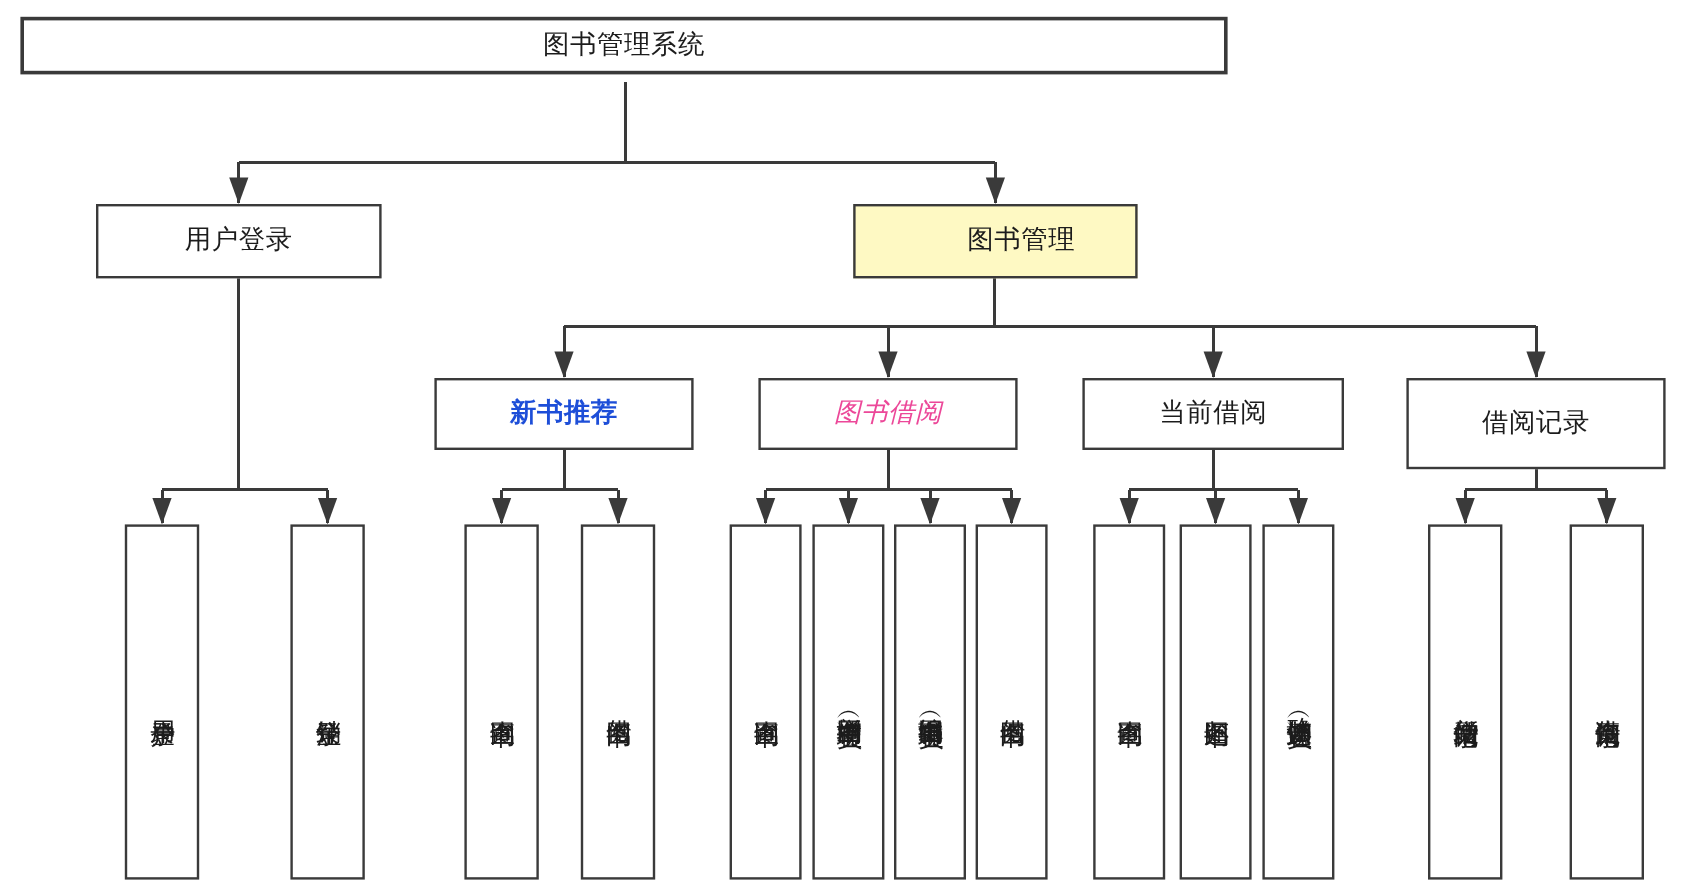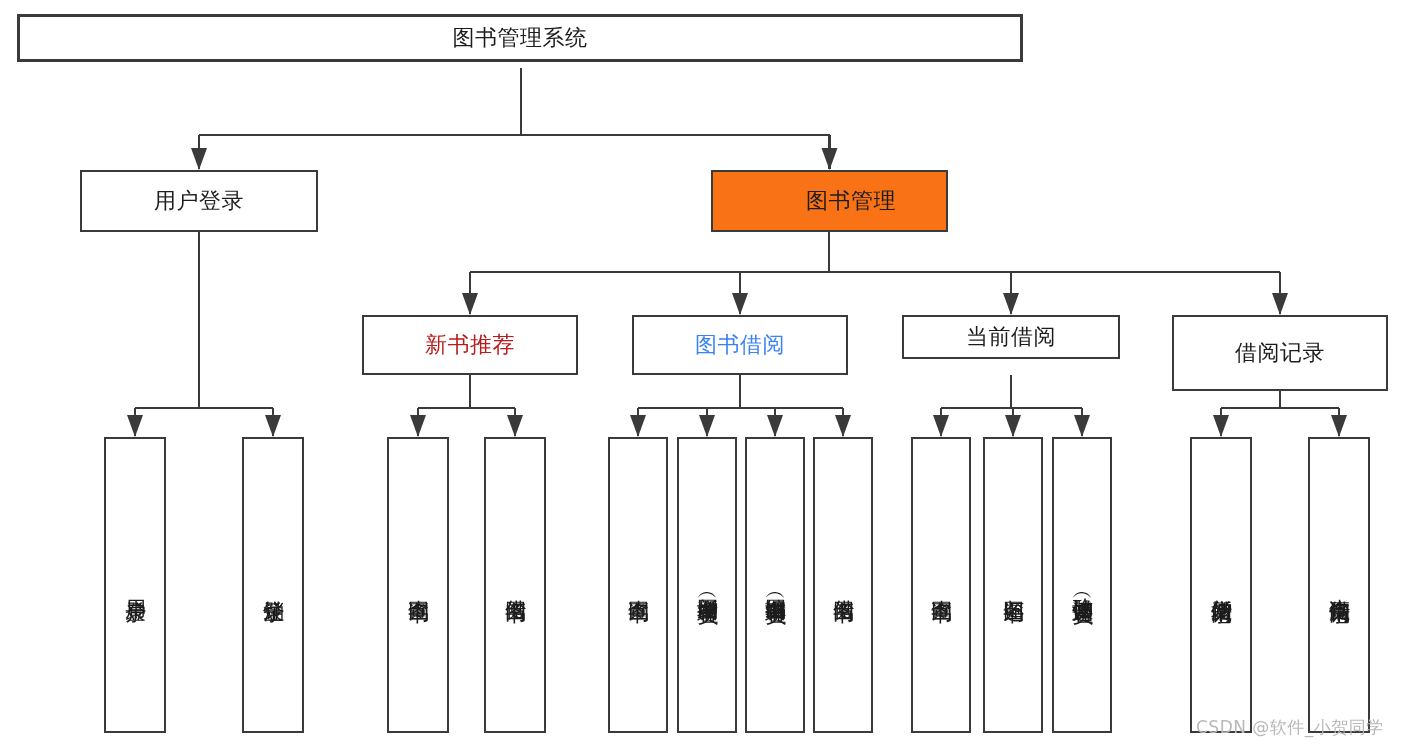--- a/index.html
+++ b/index.html
@@ -123,30 +123,30 @@
       <line x1="1339" y1="408" x2="1339" y2="436" stroke="#3a3a3a" stroke-width="2.5" shape-rendering="crispEdges"></line>
       <polygon points="1331,415 1347,415 1339,437" fill="#3a3a3a"></polygon>
     </svg>
   <div id="nodes-layer">
       <div class="node root" style="left: 17px; top: 14px; width: 1006px; height: 48px; border-color: rgb(58, 58, 58); background: rgb(255, 255, 255);">
         <span class="node-label" style="color: rgb(28, 28, 28);">图书管理系统</span>
       </div>
       <div class="node branch" style="left: 80px; top: 170px; width: 238px; height: 62px; border-color: rgb(58, 58, 58); background: rgb(255, 255, 255);">
         <span class="node-label" style="color: rgb(28, 28, 28);">用户登录</span>
       </div>
-      <div class="node branch" style="left: 711px; top: 170px; width: 237px; height: 62px; border-color: rgb(58, 58, 58); background: #f97316; padding-left: 43px;">
+      <div class="node branch" style="left: 711px; top: 170px; width: 237px; height: 62px; border-color: rgb(58, 58, 58); background: #fef9c3; padding-left: 43px;">
         <span class="node-label" style="color: rgb(28, 28, 28);">图书管理</span>
       </div>
       <div class="node branch" style="left: 362px; top: 315px; width: 216px; height: 60px; border-color: rgb(58, 58, 58); background: rgb(255, 255, 255);">
-        <span class="node-label" style="color: #b91c1c;">新书推荐</span>
+        <span class="node-label" style="color: #1d4ed8; font-weight: bold;">新书推荐</span>
       </div>
       <div class="node branch" style="left: 632px; top: 315px; width: 216px; height: 60px; border-color: rgb(58, 58, 58); background: rgb(255, 255, 255);">
-        <span class="node-label" style="color: #3b82f6;">图书借阅</span>
+        <span class="node-label" style="color: #ec4899; font-style: italic;">图书借阅</span>
       </div>
-      <div class="node branch" style="left: 902px; top: 315px; width: 218px; height: 44px; border-color: rgb(58, 58, 58); background: rgb(255, 255, 255);">
+      <div class="node branch" style="left: 902px; top: 315px; width: 218px; height: 60px; border-color: rgb(58, 58, 58); background: rgb(255, 255, 255);">
         <span class="node-label" style="color: rgb(28, 28, 28);">当前借阅</span>
       </div>
       <div class="node branch" style="left: 1172px; top: 315px; width: 216px; height: 76px; border-color: rgb(58, 58, 58); background: rgb(255, 255, 255);">
         <span class="node-label" style="color: rgb(28, 28, 28);">借阅记录</span>
       </div>
       <div class="node leaf" style="left: 104px; top: 437px; width: 62px; height: 296px; border-color: rgb(58, 58, 58); background: rgb(255, 255, 255);">
         <span class="node-label" style="color: rgb(28, 28, 28);">用户登录</span>
       </div>
       <div class="node leaf" style="left: 242px; top: 437px; width: 62px; height: 296px; border-color: rgb(58, 58, 58); background: rgb(255, 255, 255);">
         <span class="node-label" style="color: rgb(28, 28, 28);">注销登录</span>
@@ -178,14 +178,13 @@
       <div class="node leaf" style="left: 1052px; top: 437px; width: 60px; height: 296px; border-color: rgb(58, 58, 58); background: rgb(255, 255, 255);">
         <span class="node-label" style="color: rgb(28, 28, 28);">确认归还（管理员）</span>
       </div>
       <div class="node leaf" style="left: 1190px; top: 437px; width: 62px; height: 296px; border-color: rgb(58, 58, 58); background: rgb(255, 255, 255);">
         <span class="node-label" style="color: rgb(28, 28, 28);">新增借阅记录</span>
       </div>
       <div class="node leaf" style="left: 1308px; top: 437px; width: 62px; height: 296px; border-color: rgb(58, 58, 58); background: rgb(255, 255, 255);">
         <span class="node-label" style="color: rgb(28, 28, 28);">查询借阅记录</span>
       </div>
     </div>
-  <div class="watermark" style="left: 1196px; top: 716px; color: rgb(185, 185, 185);">CSDN @软件_小贺同学</div>
 </div>
 
 </body></html>

